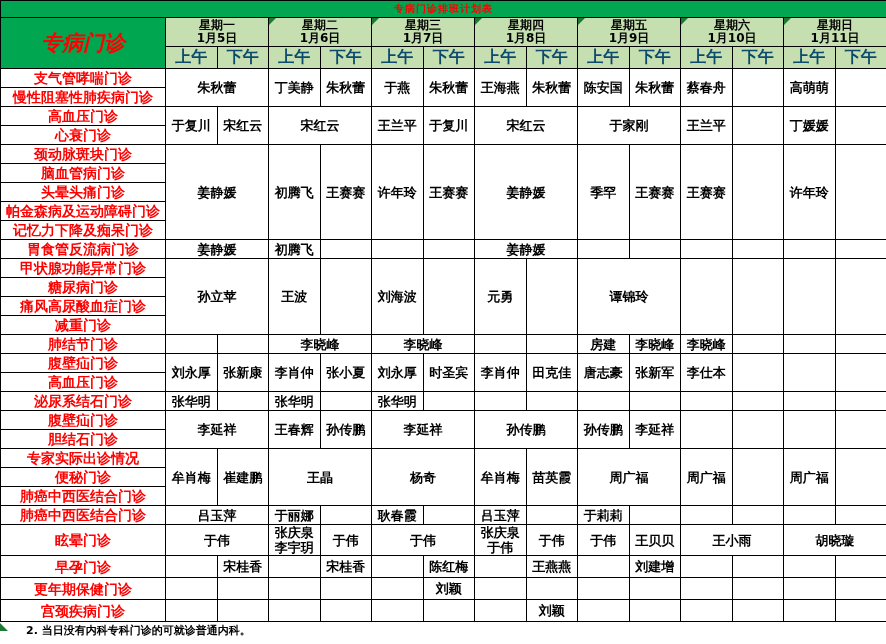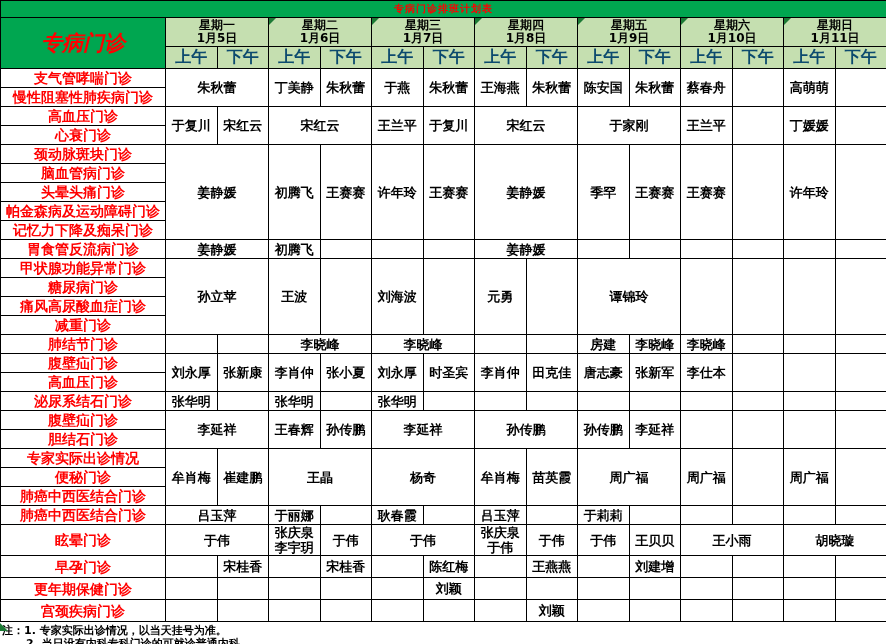--- a/index.html
+++ b/index.html
@@ -364,15 +364,14 @@
         <td class="cell" colspan="1" rowspan="1"></td>
         <td class="cell" colspan="1" rowspan="1"></td>
         <td class="cell" colspan="1" rowspan="1"></td>
         <td class="cell" colspan="1" rowspan="1"></td>
       </tr>
     </tbody>
 </table>
 
 <div class="footer">
   <span class="tri2"></span>
-  <div>注：1. 专家实际出诊情况，以当天挂号为准。</div>
   <div class="note2">2. 当日没有内科专科门诊的可就诊普通内科。</div>
 </div>
 
 </body></html>

